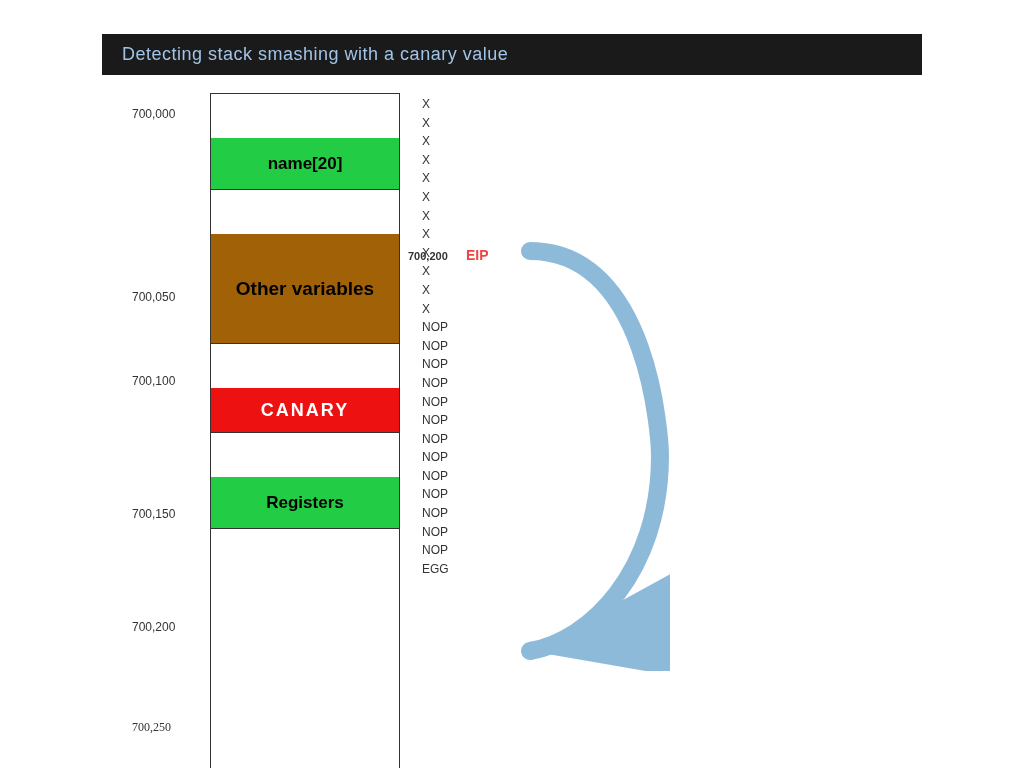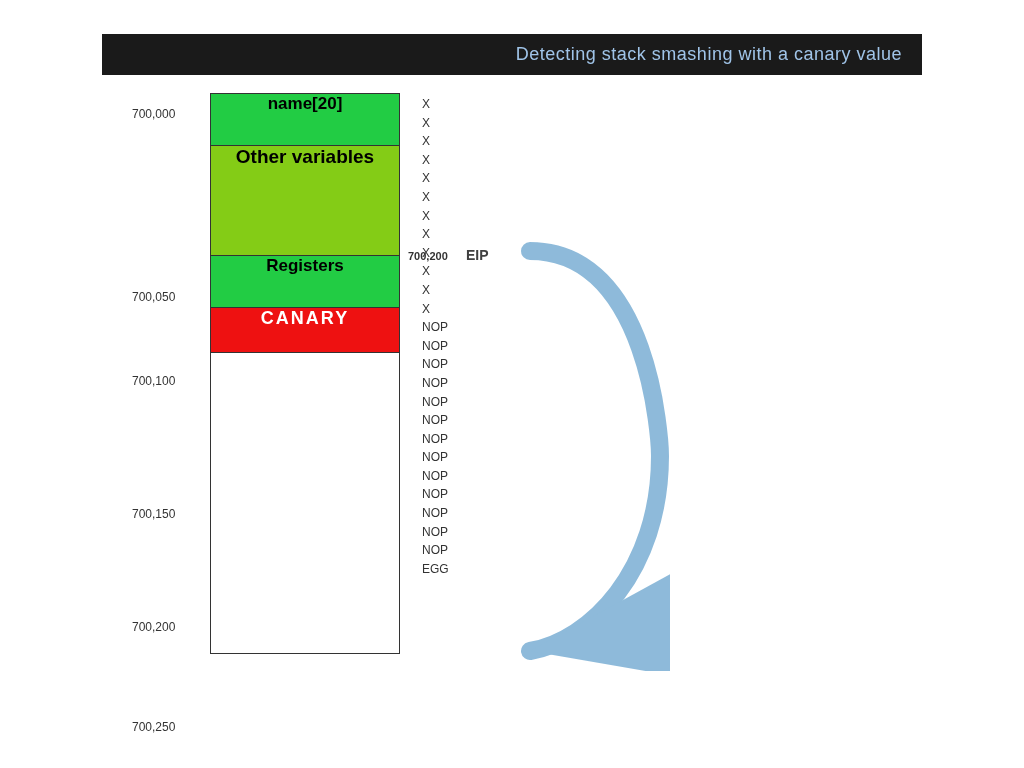--- a/index.html
+++ b/index.html
@@ -14,21 +14,21 @@
       justify-content: center;
     }
     .container {
       position: relative;
       width: 820px;
       height: 700px;
     }
     .title-bar {
       background: #1a1a1a;
       color: #a0c4e8;
-      text-align: right;
+      text-align: left;
       padding: 10px 20px;
       font-size: 18px;
       font-weight: normal;
       margin-bottom: 18px;
       letter-spacing: 0.5px;
     }
     .diagram-area {
       display: flex;
       flex-direction: row;
       align-items: flex-start;
@@ -56,33 +56,34 @@
     .stack-column {
       margin-left: 78px;
       width: 190px;
       border: 1.5px solid #333;
       display: flex;
       flex-direction: column;
     }
     .stack-cell {
       width: 100%;
       display: flex;
-      align-items: flex-start;
+      align-items: center;
       justify-content: center;
       font-size: 17px;
       font-weight: bold;
       border-bottom: 1.5px solid #333;
+      margin-top: 44px;
     }
     .cell-name {
       background: #22cc44;
       height: 52px;
       color: #000;
     }
     .cell-other {
-      background: #84cc16;
+      background: #a16207;
       height: 110px;
       color: #000;
       font-size: 19px;
     }
     .cell-registers {
       background: #22cc44;
       height: 52px;
       color: #000;
     }
     .cell-canary {
@@ -120,44 +121,44 @@
   </div>
 
   <div class="diagram-area">
 
     <div class="labels-left">
       <span class="label-row" style="position:absolute;top:14px;">700,000</span>
       <span class="label-row" style="position:absolute;top:162px;margin-top:35px;">700,050</span>
       <span class="label-row" style="position:absolute;top:281px;">700,100</span>
       <span class="label-row" style="position:absolute;top:414px;">700,150</span>
       <span class="label-row" style="position:absolute;top:527px;">700,200</span>
-      <span class="label-row" style="position:absolute;top:627px;">700,250</span>
+      <span class="label-row" style="position:absolute;top:627px;font-family:Liberation Serif, serif;">700,250</span>
     </div>
 
     <div class="stack-column">
       <div class="stack-cell cell-name">
         <span>name[20]</span>
       </div>
       <div class="stack-cell cell-other">
         <span>Other variables</span>
       </div>
+      <div class="stack-cell cell-canary">
+        <span>CANARY</span>
+      </div>
       <div class="stack-cell cell-registers">
         <span>Registers</span>
       </div>
-      <div class="stack-cell cell-canary">
-        <span>CANARY</span>
-      </div>
       <div class="stack-cell cell-empty"></div>
     </div>
 
     <div style="position:relative; margin-left: 10px;">
 
       <div style="position:absolute; top:157px; left:-2px; font-size:11px; font-weight:bold; color:#333; white-space:nowrap;">700,200</div>
 
-      <div style="position:absolute; top:154px; left:56px; font-size:14px; font-weight:bold; color:#404040;">EIP</div>
+      <div style="position:absolute; top:154px; left:56px; font-size:14px; font-weight:bold; color:#ef4444;">EIP</div>
 
       <div class="right-labels" style="padding-top:2px; padding-left:2px;">
 
         <div class="right-entry">X</div>
         <div class="right-entry">X</div>
         <div class="right-entry">X</div>
         <div class="right-entry">X</div>
         <div class="right-entry">X</div>
         <div class="right-entry">X</div>
         <div class="right-entry">X</div>

